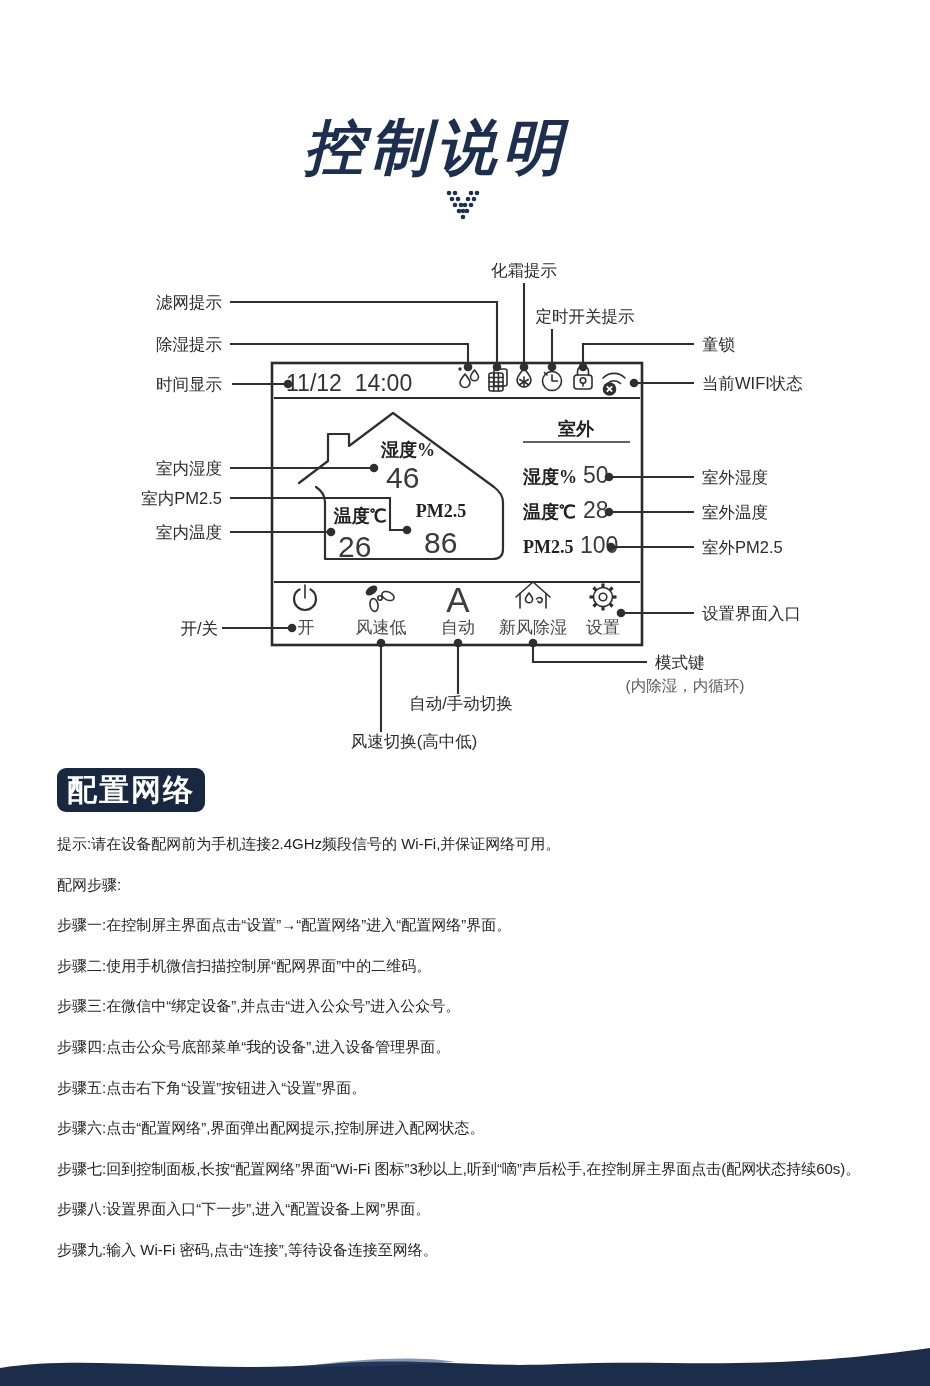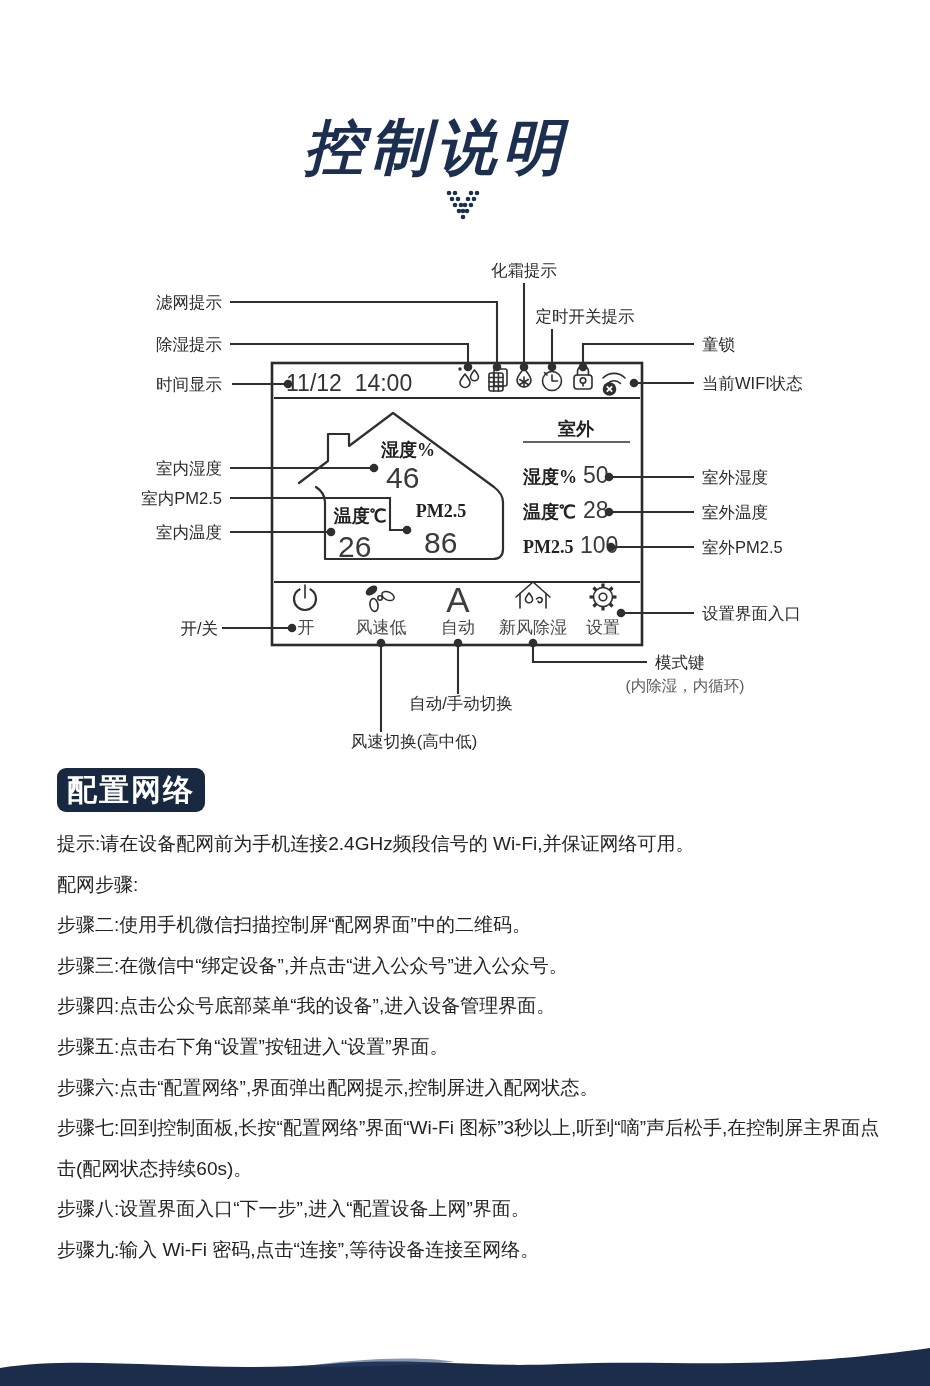--- a/index.html
+++ b/index.html
@@ -24,21 +24,21 @@
   .val-sm{font-size:23px;fill:#3a3a3a;}
   .btn-lb{font-size:17px;fill:#474747;}
   .time{font-size:23px;fill:#333;white-space:pre;}
   .sub{font-size:15.5px;fill:#5a5a5a;}
   .pw{fill:none;stroke:#2f2f2f;stroke-width:2.2;stroke-dasharray:68 14 18;}
 
   .net-badge{position:absolute;left:57px;top:768px;width:148px;height:44px;background:#172840;
        border-radius:9px;display:flex;align-items:center;justify-content:center;}
   .net-badge span{color:#ffffff;font-size:30px;font-weight:bold;letter-spacing:2px;}
   .body-text{position:absolute;left:57px;top:824px;width:826px;}
-  .body-text p{margin:0;font-size:19px;line-height:40.6px;color:#242424;}
+  .body-text p{margin:0;font-size:15px;line-height:40.6px;color:#242424;}
   .footer-wave{position:absolute;left:0;bottom:0;}
 </style>
 </head>
 <body>
 
 <div class="page-title">控制说明</div>
 
 <svg class="dots-logo" width="40" height="34" viewBox="0 0 40 34">
   <g fill="#1c2f51">
     <circle cx="6" cy="3" r="2.3"></circle>
@@ -257,20 +257,21 @@
   </g>
 </svg>
 
 <div class="net-badge">
   <span>配置网络</span>
 </div>
 
 <div class="body-text">
   <p>提示:请在设备配网前为手机连接2.4GHz频段信号的 Wi-Fi,并保证网络可用。</p>
   <p>配网步骤:</p>
+  <p>步骤一:在控制屏主界面点击“设置”→“配置网络”进入“配置网络”界面。</p>
   <p>步骤二:使用手机微信扫描控制屏“配网界面”中的二维码。</p>
   <p>步骤三:在微信中“绑定设备”,并点击“进入公众号”进入公众号。</p>
   <p>步骤四:点击公众号底部菜单“我的设备”,进入设备管理界面。</p>
   <p>步骤五:点击右下角“设置”按钮进入“设置”界面。</p>
   <p>步骤六:点击“配置网络”,界面弹出配网提示,控制屏进入配网状态。</p>
   <p>步骤七:回到控制面板,长按“配置网络”界面“Wi-Fi 图标”3秒以上,听到“嘀”声后松手,在控制屏主界面点击(配网状态持续60s)。</p>
   <p>步骤八:设置界面入口“下一步”,进入“配置设备上网”界面。</p>
   <p>步骤九:输入 Wi-Fi 密码,点击“连接”,等待设备连接至网络。</p>
 </div>
 

